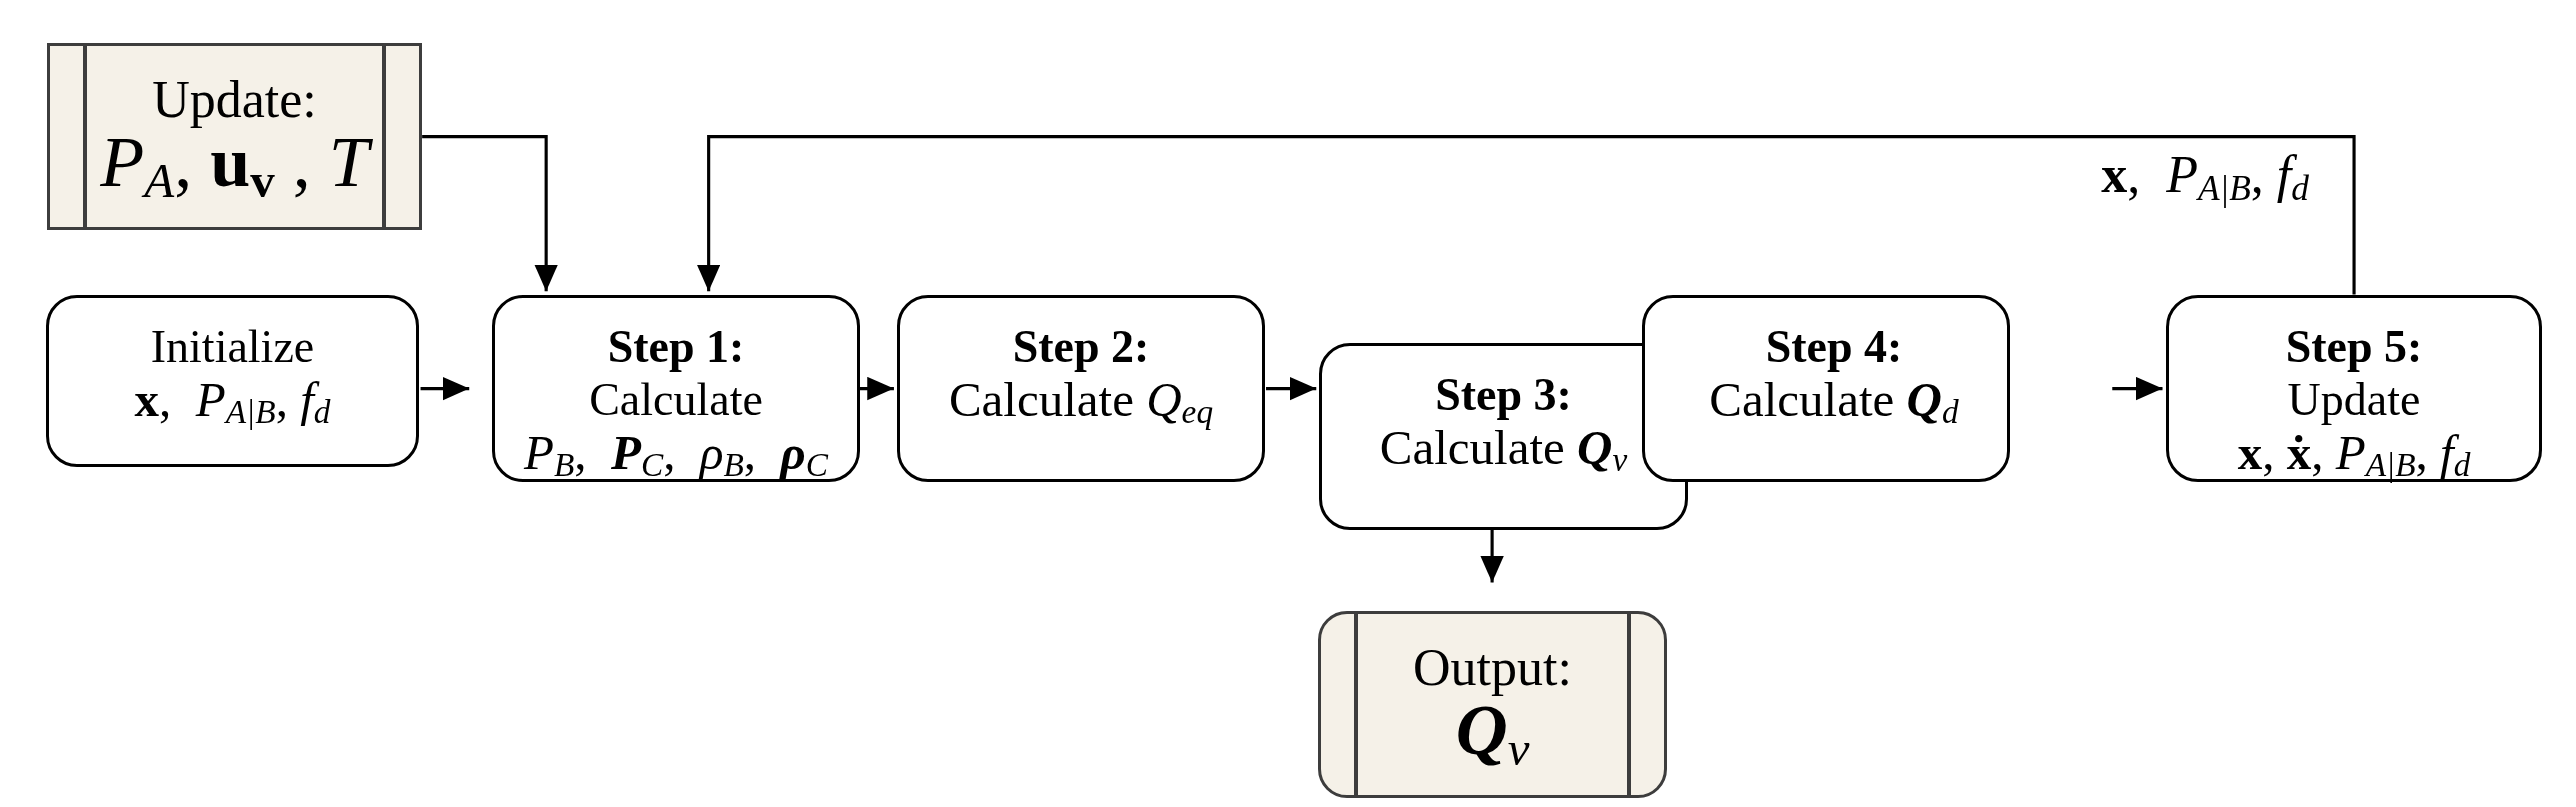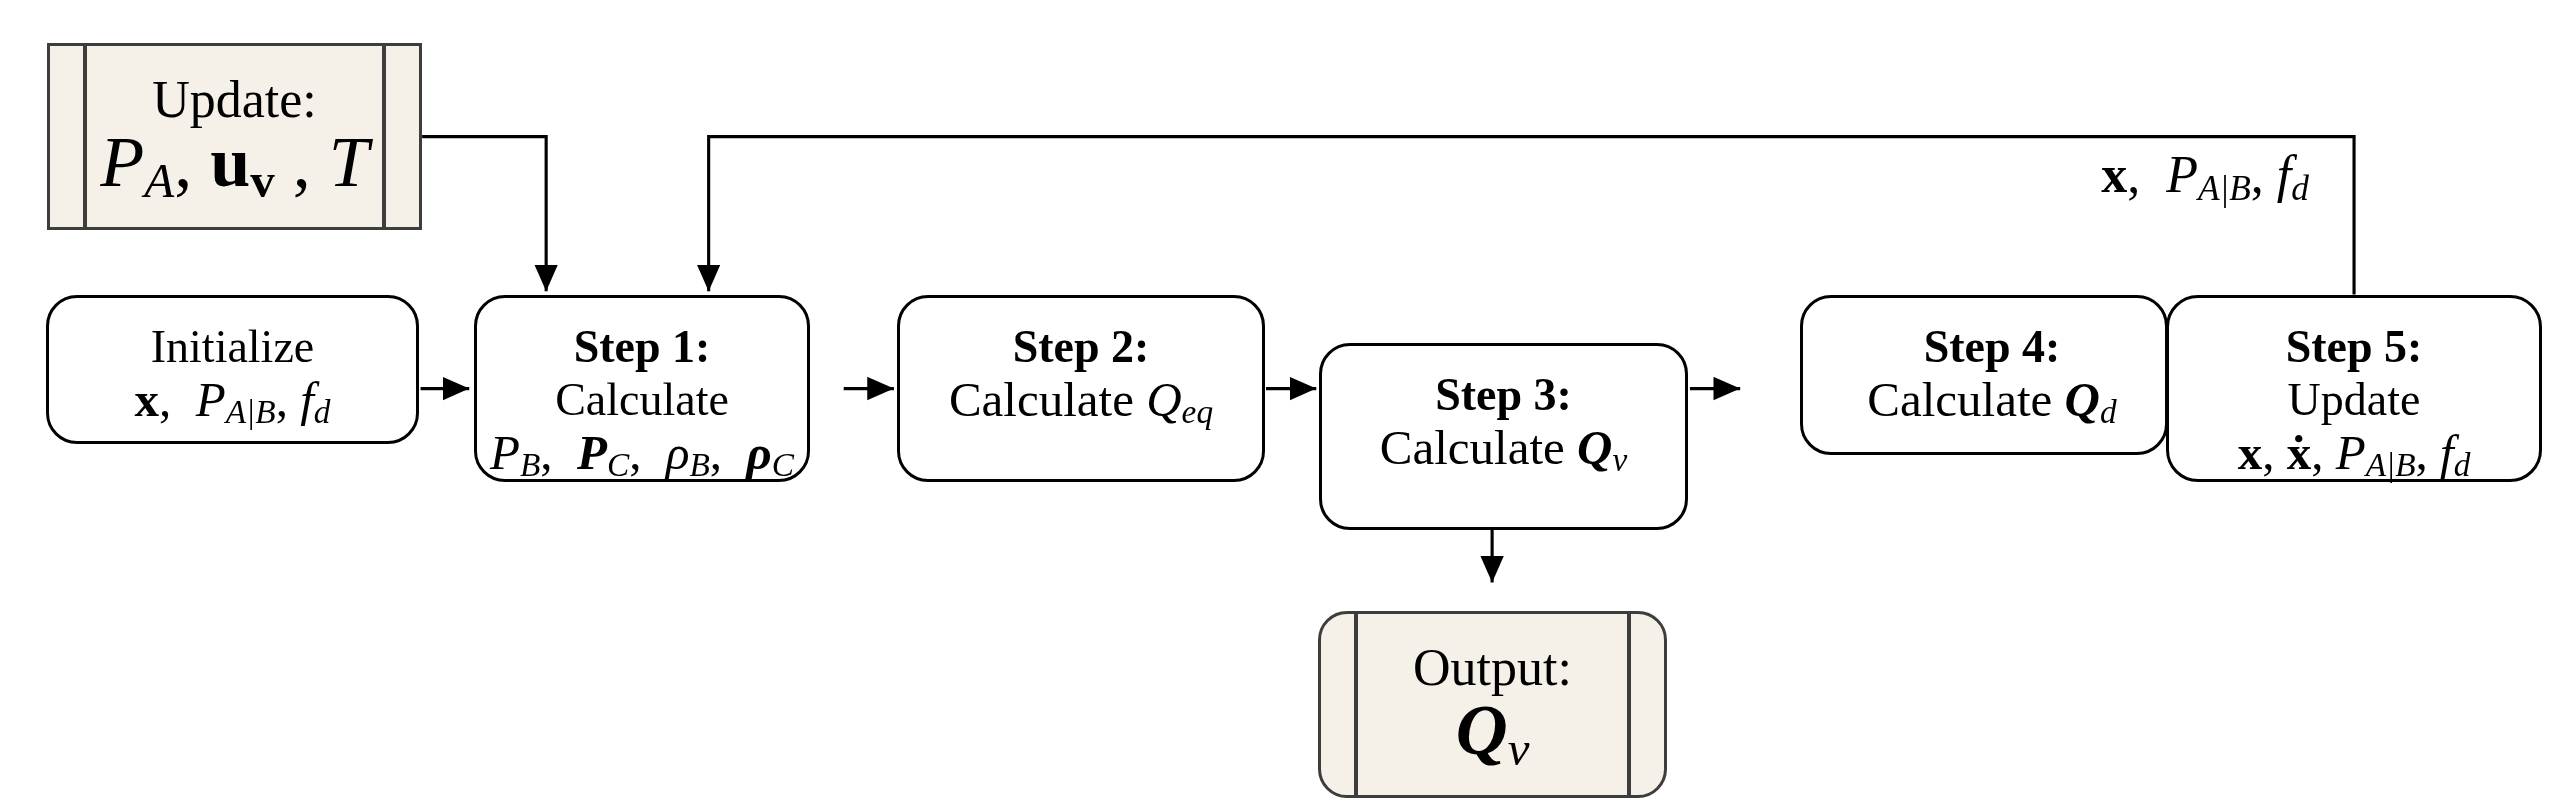--- a/index.html
+++ b/index.html
@@ -51,42 +51,42 @@
     <path d="M1900 615 V742" fill="none" stroke="#000000" stroke-width="4" marker-end="url(#arrow)"></path>
   </svg>
 
   <div class="node io" style="left:47px;top:43px;width:375px;height:187px;">
     <div class="iobar l"></div>
     <div class="iobar r"></div>
     <div class="line"><span>Update:</span></div>
     <div class="line formula"><span class="it">P</span><span class="it sub">A</span><span>, </span><span class="bd">u</span><span class="bd sub">v</span><span> , </span><span class="it">T</span></div>
   </div>
 
-  <div class="node step" style="left:46px;top:295px;width:373px;height:149px;">
+  <div class="node step" style="left:46px;top:295px;width:373px;height:172px;">
     <div class="line"><span>Initialize</span></div>
     <div class="line formula"><span class="bd">x</span><span>,  </span><span class="it">P</span><span class="it sub">A|B</span><span>, </span><span class="it">f</span><span class="it sub">d</span></div>
   </div>
 
-  <div class="node step" style="left:474px;top:295px;width:336px;height:187px;">
+  <div class="node step" style="left:492px;top:295px;width:368px;height:187px;">
     <div class="line"><span class="bd">Step 1:</span></div>
     <div class="line"><span>Calculate</span></div>
     <div class="line formula"><span class="it">P</span><span class="it sub">B</span><span>,  </span><span class="bd it">P</span><span class="it sub">C</span><span>,  </span><span class="it">ρ</span><span class="it sub">B</span><span>,  </span><span class="bd it">ρ</span><span class="it sub">C</span></div>
   </div>
 
   <div class="node step" style="left:897px;top:295px;width:368px;height:187px;">
     <div class="line"><span class="bd">Step 2:</span></div>
     <div class="line formula"><span>Calculate </span><span class="it">Q</span><span class="it sub">eq</span></div>
   </div>
 
   <div class="node step" style="left:1319px;top:295px;width:369px;height:187px;margin-top:48px;">
     <div class="line"><span class="bd">Step 3:</span></div>
     <div class="line formula"><span>Calculate </span><span class="bd it">Q</span><span class="it sub">v</span></div>
   </div>
 
-  <div class="node step" style="left:1800px;top:295px;width:368px;height:160px;padding-left:16px;">
+  <div class="node step" style="left:1642px;top:295px;width:368px;height:187px;padding-left:16px;">
     <div class="line"><span class="bd">Step 4:</span></div>
     <div class="line formula"><span>Calculate </span><span class="bd it">Q</span><span class="it sub">d</span></div>
   </div>
 
   <div class="node step" style="left:2166px;top:295px;width:376px;height:187px;border-radius:32px;">
     <div class="line"><span class="bd">Step 5:</span></div>
     <div class="line"><span>Update</span></div>
     <div class="line formula"><span class="bd">x</span><span>, </span><span class="bd">ẋ</span><span>, </span><span class="it">P</span><span class="it sub">A|B</span><span>, </span><span class="it">f</span><span class="it sub">d</span></div>
   </div>
 

